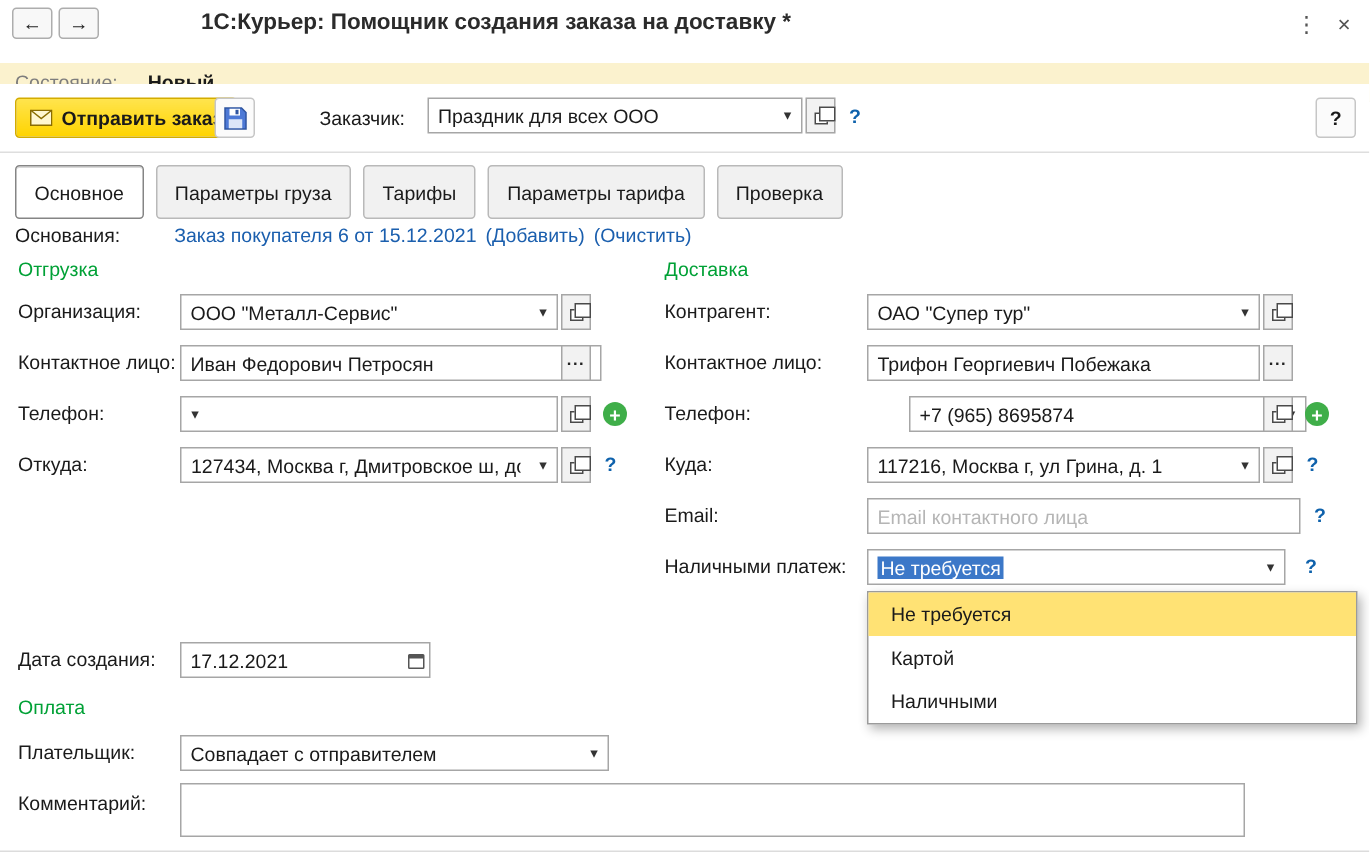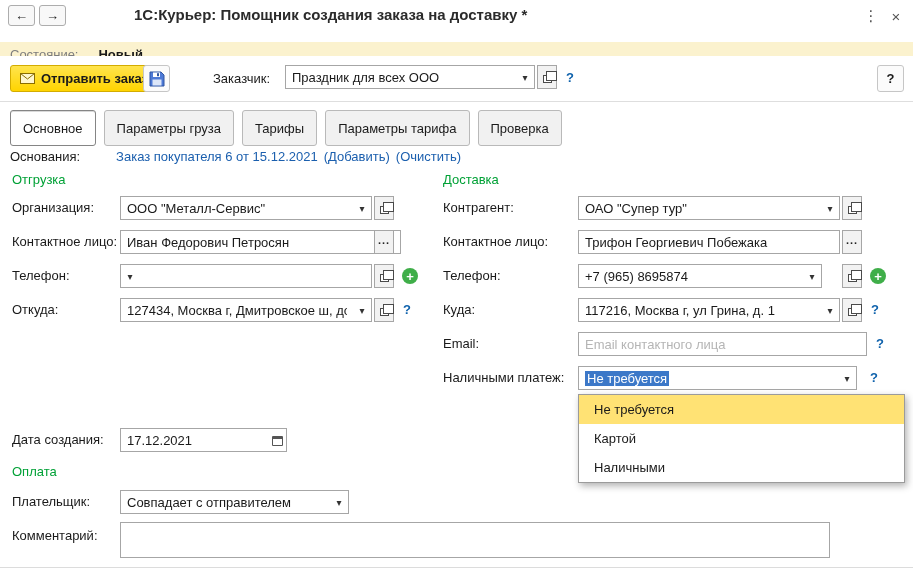--- a/index.html
+++ b/index.html
@@ -200,21 +200,21 @@
   <div class="fld" style="left:120px; top:428px; width:167px;">
     <div class="field">
       <input value="17.12.2021" style="">
       <div class="dd-btn">
         <span class="cal-icon"></span>
       </div>
     </div>
   </div>
 
   <span class="lblpos" style="left:12px; top:490px;">Плательщик:</span>
-  <div class="fld" style="left:120px; top:490px; width:229px;border-radius:11px;">
+  <div class="fld" style="left:120px; top:490px; width:286px;border-radius:11px;">
     <div class="field">
       <input value="Совпадает с отправителем" style="">
       <div class="dd-btn">
         <span>▾</span>
       </div>
     </div>
   </div>
 
   <span class="lblpos" style="left:12px; top:524px;">Комментарий:</span>
   <div class="fld" style="left:120px; top:522px; width:710px;">
@@ -240,21 +240,21 @@
   <div class="fld" style="left:578px; top:230px; width:262px;">
     <div class="field">
       <input value="Трифон Георгиевич Побежака" style="">
     </div>
   </div>
   <div class="sq-btn" style="left:842px; top:230px;">
     <span class="dots">...</span>
   </div>
 
   <span class="lblpos" style="left:443px; top:264px;">Телефон:</span>
-  <div class="fld" style="left:578px; top:264px; width:244px;">
+  <div class="fld" style="left:606px; top:264px; width:265px;">
     <div class="field">
       <input value="+7 (965) 8695874" style="">
       <div class="dd-btn">
         <span>▾</span>
       </div>
     </div>
   </div>
   <div class="sq-btn" style="left:842px; top:264px;">
     <span class="open-icon"></span>
   </div>

